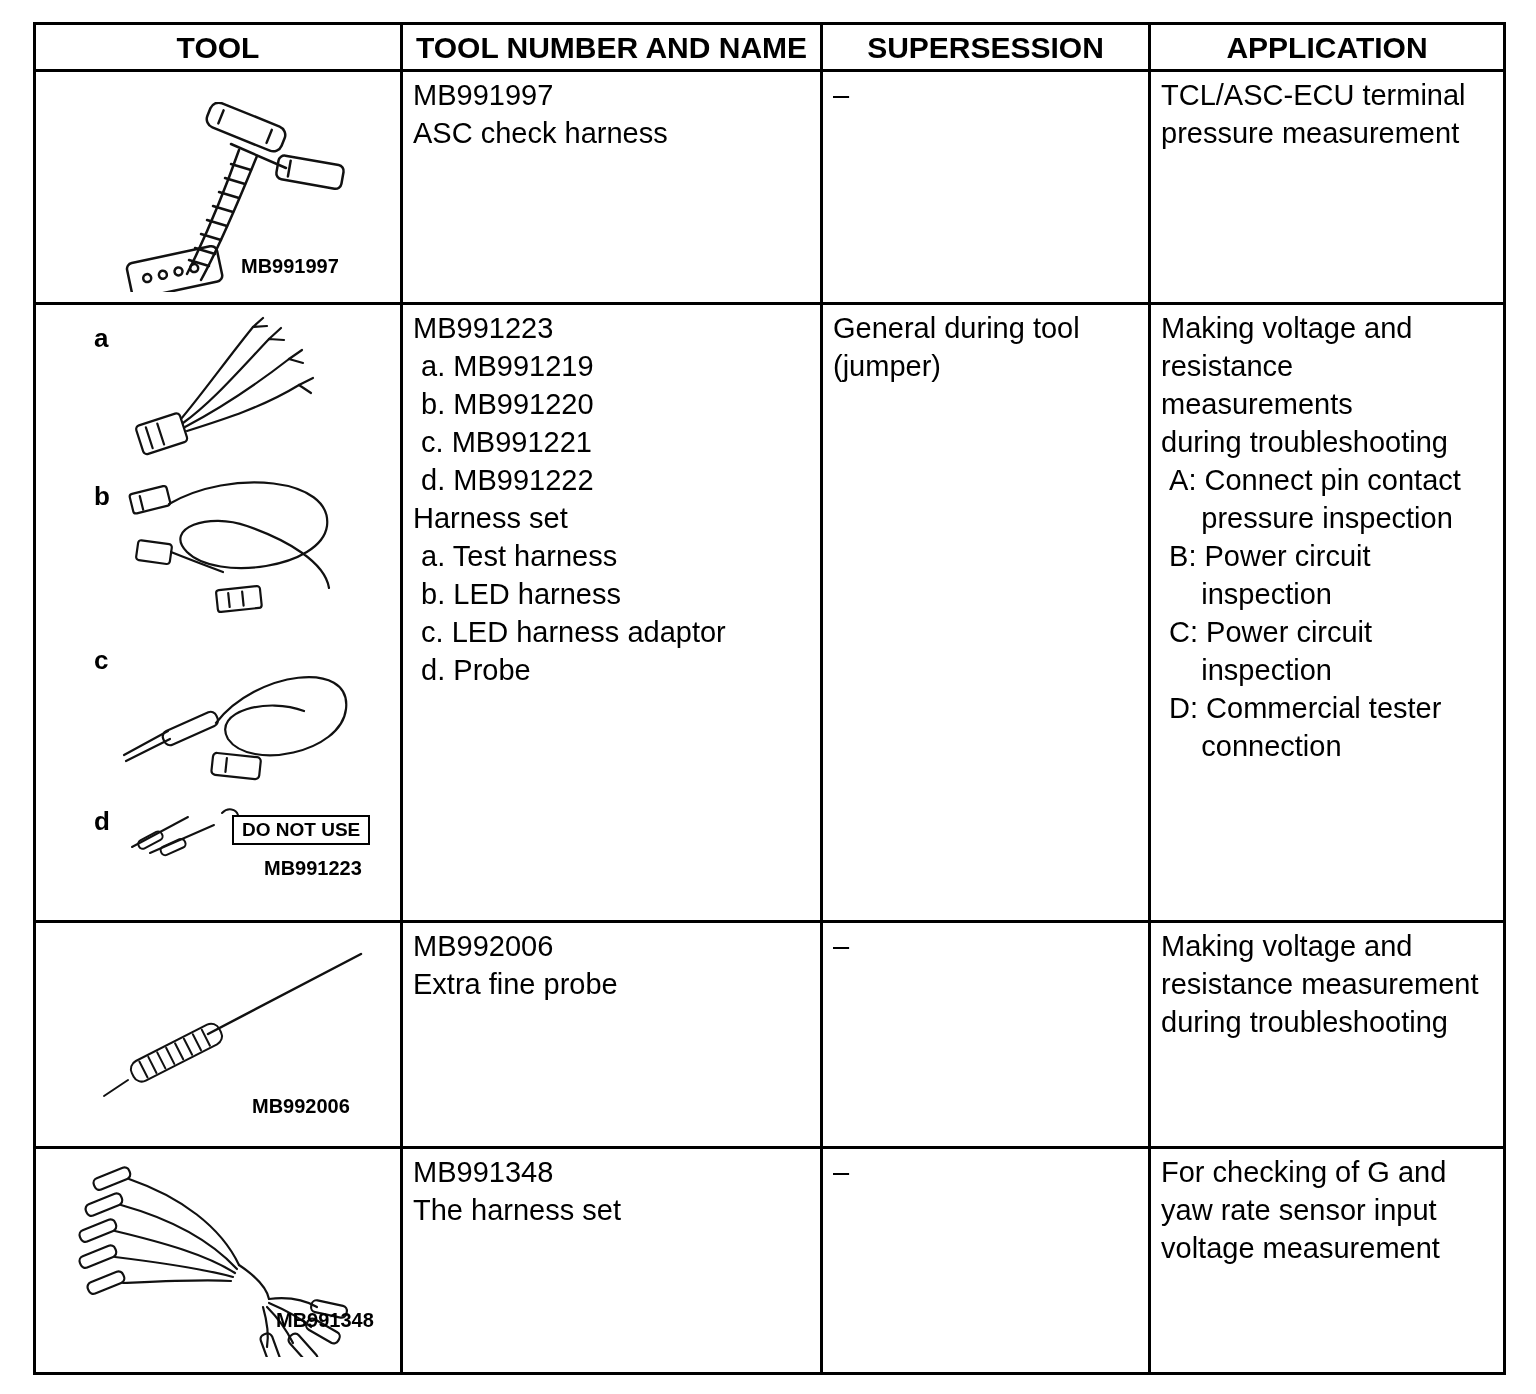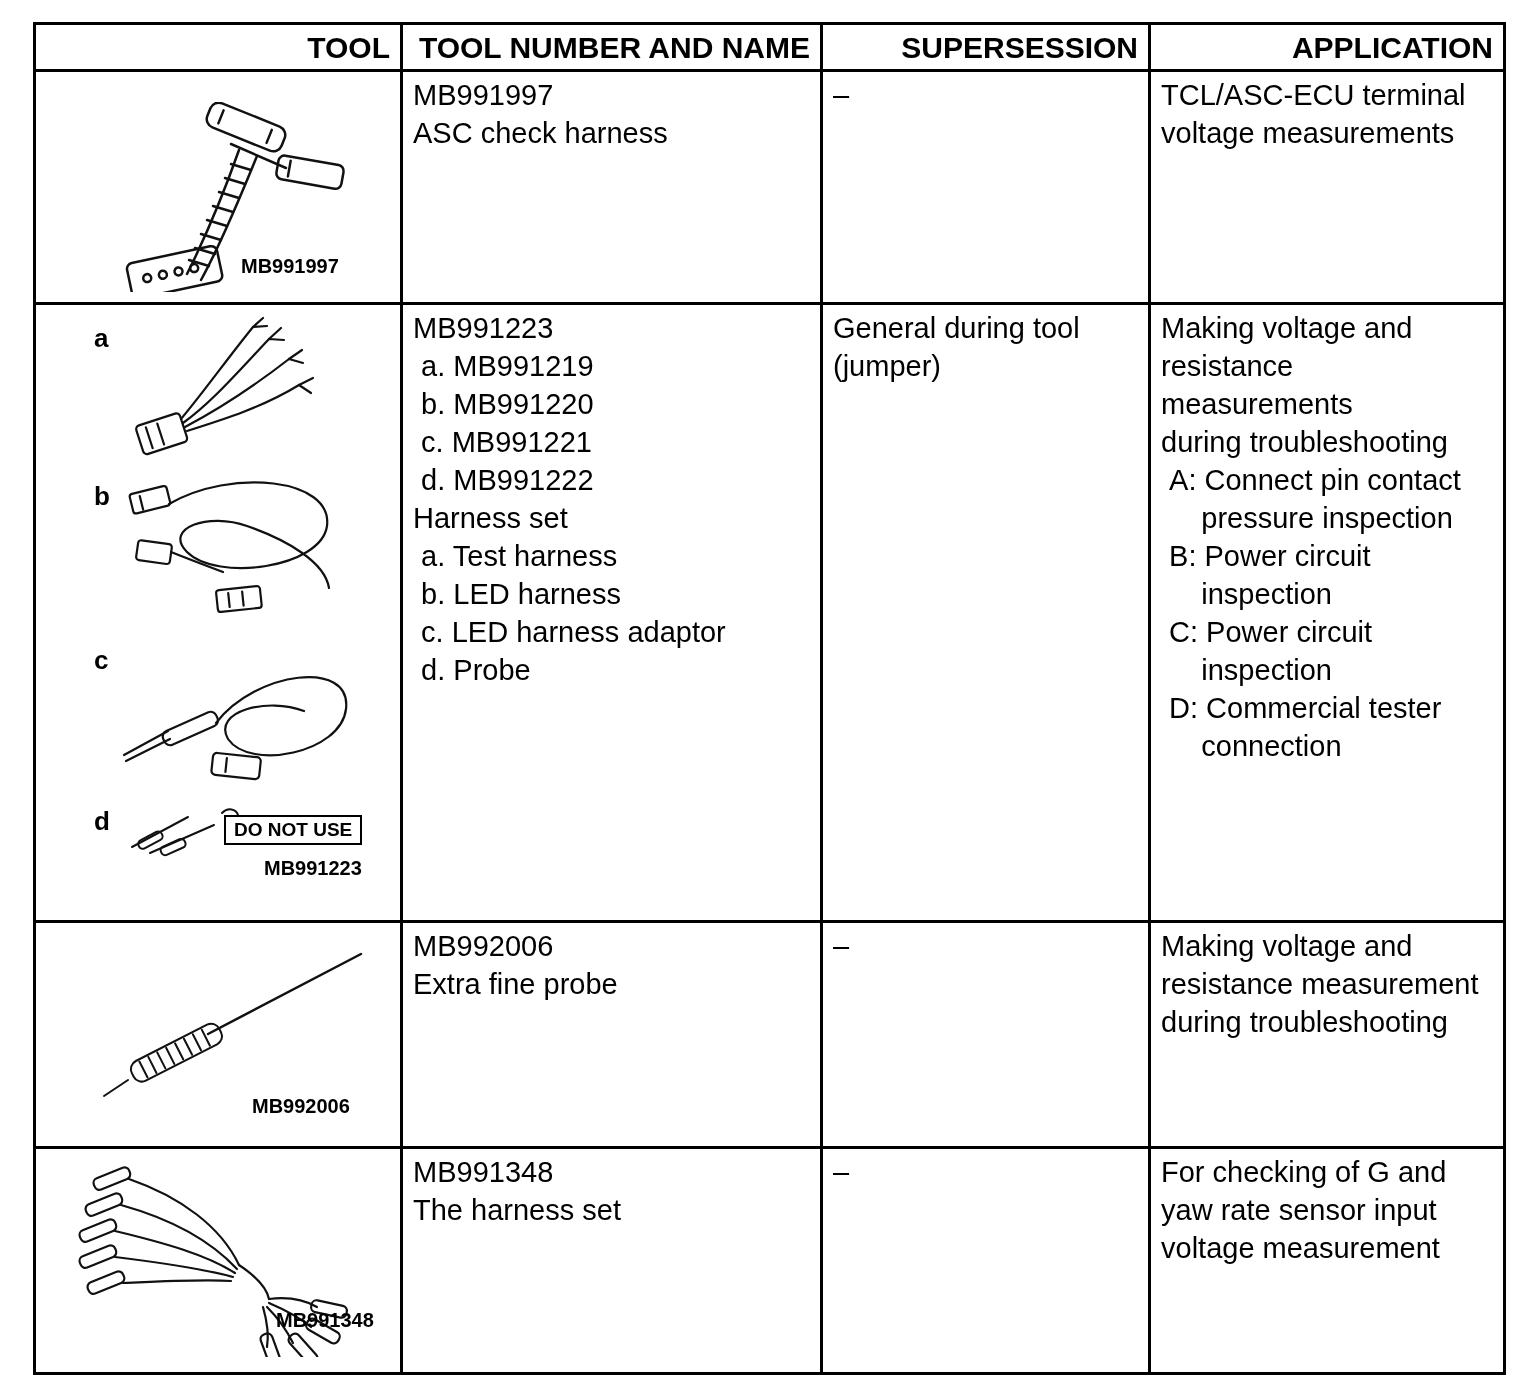--- a/index.html
+++ b/index.html
@@ -16,21 +16,21 @@
     margin:22px 0 0 33px;
     width:1470px;
   }
   table.tools th, table.tools td {
     border:3px solid #000;
     vertical-align:top;
     padding:4px 10px;
     overflow:hidden;
   }
   table.tools th {
-    text-align:right;
+    text-align:center;
     font-size:30px;
     font-weight:bold;
     height:46px;
     padding-top:6px;
   }
   .celltext {
     font-size:29px;
     line-height:38px;
     white-space:pre-wrap;
   }
@@ -122,21 +122,21 @@
       </td>
       <td>
         <div class="celltext">MB991997
 ASC check harness</div>
       </td>
       <td>
         <div class="celltext">–</div>
       </td>
       <td>
         <div class="celltext">TCL/ASC-ECU terminal
-voltage measurements</div>
+pressure measurement</div>
       </td>
     </tr>
 
     <tr>
       <td class="tool-cell r2-h">
         <span class="item-letter" style="left:58px; top:18px;">a</span>
         <span class="item-letter" style="left:58px; top:176px;">b</span>
         <span class="item-letter" style="left:58px; top:340px;">c</span>
         <span class="item-letter" style="left:58px; top:501px;">d</span>
 
@@ -199,21 +199,21 @@
                 <rect x="12" y="32" width="26" height="9" rx="4"></rect>
               </g>
             <path d="M24 50 L88 22"></path>
             <g transform="rotate(-24 46 44)">
                 <rect x="34" y="40" width="26" height="9" rx="4"></rect>
               </g>
             <path d="M96 10 c 6 -6, 14 -4, 16 2"></path>
           </g>
         </svg>
 
-        <div class="dnu" style="left:188px; top:510px;">DO NOT USE</div>
+        <div class="dnu" style="left:196px; top:510px;">DO NOT USE</div>
         <div class="caption" style="left:228px; top:552px;">MB991223</div>
       </td>
       <td>
         <div class="celltext">MB991223
  a. MB991219
  b. MB991220
  c. MB991221
  d. MB991222
 Harness set
  a. Test harness

